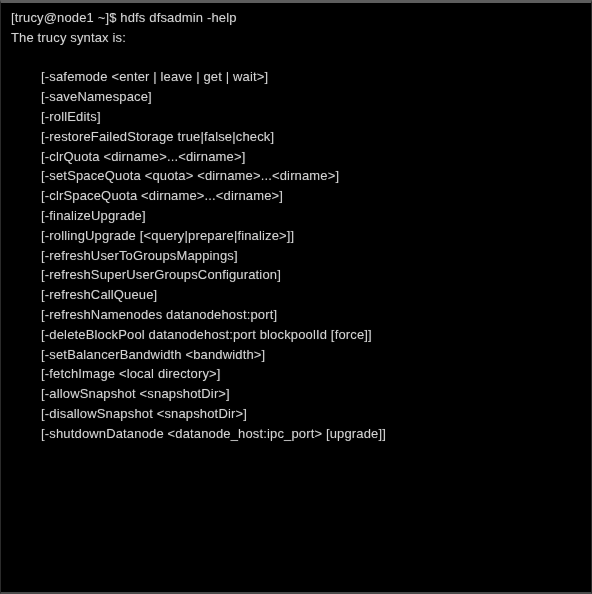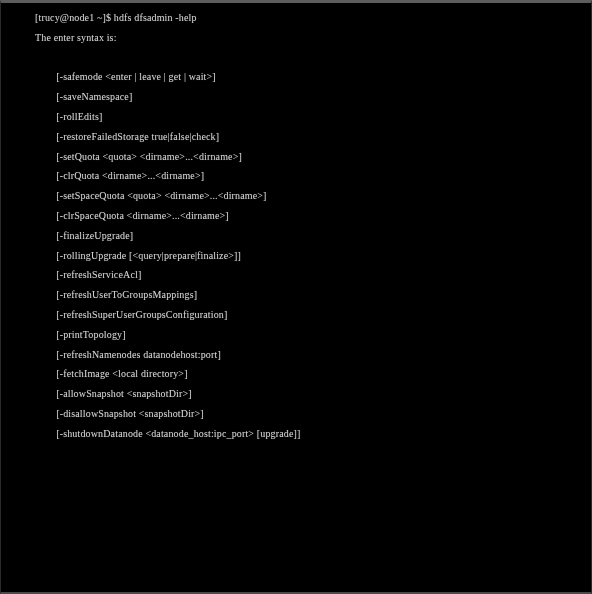--- a/index.html
+++ b/index.html
@@ -35,55 +35,54 @@
     right: 0;
     bottom: 0;
     background: #000000;
     padding: 5px 0 0 10px;
     box-sizing: border-box;
   }
 
   .term-line {
     display: block;
     white-space: pre;
-    font-family: Liberation Serif, serif;
-    font-size: 10px;
+    font-family: Liberation Sans, sans-serif;
+    font-size: 13px;
     line-height: 19.8px;
     letter-spacing: 0.15px;
     color: #d3d3d3;
     text-shadow: 0 0 1px rgba(190,190,190,0.35);
     min-height: 19.8px;
-    margin-left: 24px;
   }
 
   .term-line.blank {
     color: transparent;
   }
 </style>
 </head>
 <body>
 
 <div id="terminal-window">
   <div id="terminal-screen">
       <div class="term-line">[trucy@node1 ~]$ hdfs dfsadmin -help</div>
-      <div class="term-line">The enter syntax is:</div>
+      <div class="term-line">The trucy syntax is:</div>
       <div class="term-line blank">&nbsp;</div>
       <div class="term-line">        [-safemode &lt;enter | leave | get | wait&gt;]</div>
       <div class="term-line">        [-saveNamespace]</div>
       <div class="term-line">        [-rollEdits]</div>
       <div class="term-line">        [-restoreFailedStorage true|false|check]</div>
-      <div class="term-line">        [-setQuota &lt;quota&gt; &lt;dirname&gt;...&lt;dirname&gt;]</div>
       <div class="term-line">        [-clrQuota &lt;dirname&gt;...&lt;dirname&gt;]</div>
       <div class="term-line">        [-setSpaceQuota &lt;quota&gt; &lt;dirname&gt;...&lt;dirname&gt;]</div>
       <div class="term-line">        [-clrSpaceQuota &lt;dirname&gt;...&lt;dirname&gt;]</div>
       <div class="term-line">        [-finalizeUpgrade]</div>
       <div class="term-line">        [-rollingUpgrade [&lt;query|prepare|finalize&gt;]]</div>
-      <div class="term-line">        [-refreshServiceAcl]</div>
       <div class="term-line">        [-refreshUserToGroupsMappings]</div>
       <div class="term-line">        [-refreshSuperUserGroupsConfiguration]</div>
-      <div class="term-line">        [-printTopology]</div>
+      <div class="term-line">        [-refreshCallQueue]</div>
       <div class="term-line">        [-refreshNamenodes datanodehost:port]</div>
+      <div class="term-line">        [-deleteBlockPool datanodehost:port blockpoolId [force]]</div>
+      <div class="term-line">        [-setBalancerBandwidth &lt;bandwidth&gt;]</div>
       <div class="term-line">        [-fetchImage &lt;local directory&gt;]</div>
       <div class="term-line">        [-allowSnapshot &lt;snapshotDir&gt;]</div>
       <div class="term-line">        [-disallowSnapshot &lt;snapshotDir&gt;]</div>
       <div class="term-line">        [-shutdownDatanode &lt;datanode_host:ipc_port&gt; [upgrade]]</div>
     </div>
 </div>
 
 </body></html>

